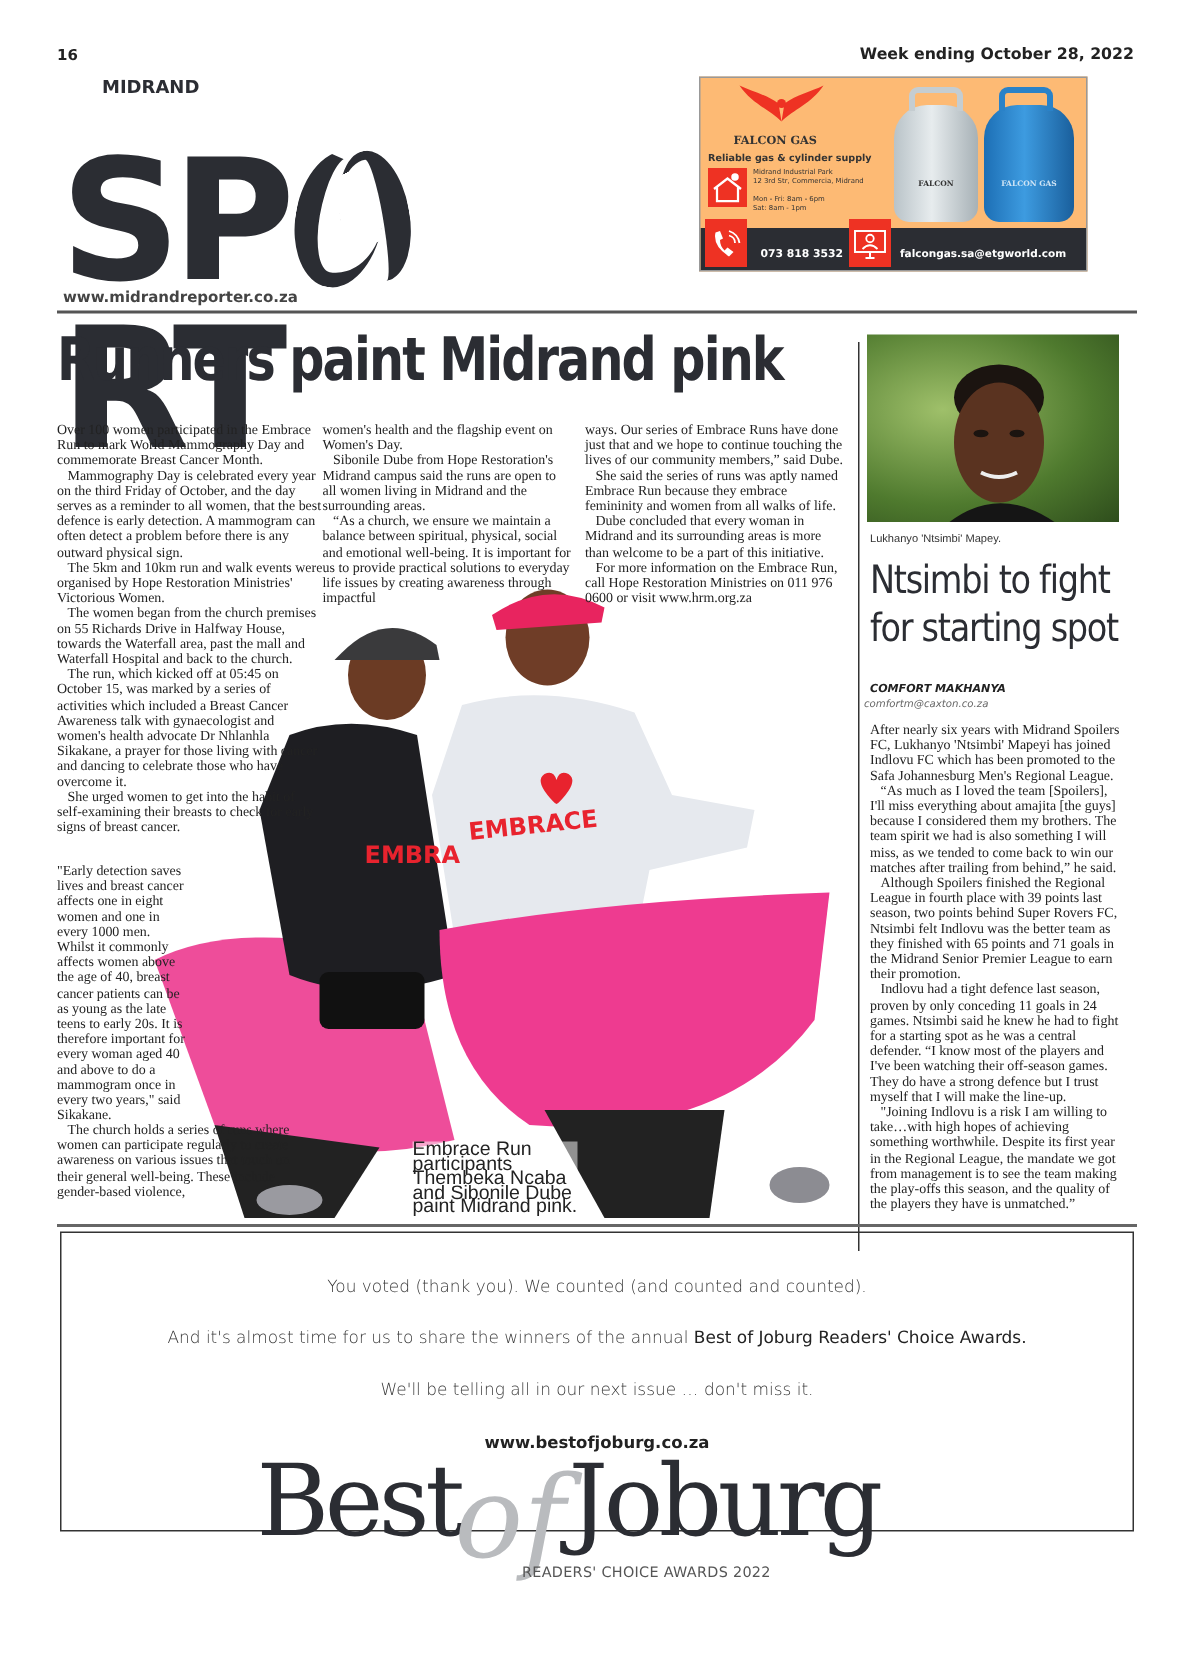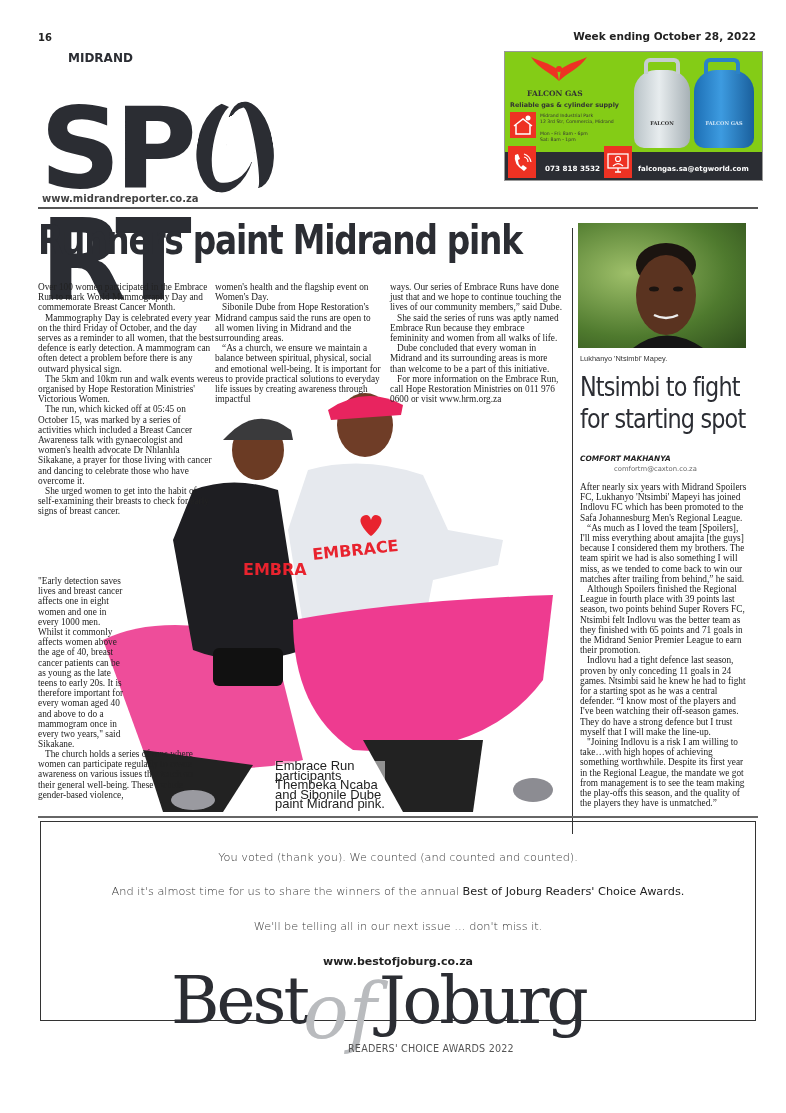--- a/index.html
+++ b/index.html
@@ -13,21 +13,21 @@
   .mid { position: absolute; left: 30px; top: 11px; font-family: "DejaVu Sans", sans-serif; font-weight: bold; font-size: 12px; color: #2b2d33; letter-spacing: 0; }
   .reporter { position: absolute; left: 0; top: 4px; font-family: "DejaVu Sans", sans-serif; font-weight: bold; font-size: 38px; color: #ee3223; letter-spacing: -2px; line-height: 1; }
   .sport { position: absolute; left: 2px; top: 52px; font-family: "DejaVu Sans", sans-serif; font-weight: bold; font-size: 112px; color: #2b2d33; letter-spacing: -6px; line-height: 1; }
   .sport-o { display: inline-block; width: 80px; height: 92px; position: relative; vertical-align: -6px; margin: 0 6px 0 6px; }
   .sport-o .arc1 { position: absolute; left: 0; top: 0; width: 58px; height: 92px; border-radius: 50%; border-left: 16px solid #2b2d33; border-top: 4px solid transparent; border-bottom: 10px solid #2b2d33; border-right: 0; transform: rotate(10deg); }
   .sport-o .arc2 { position: absolute; left: 30px; top: 0; width: 46px; height: 88px; border-radius: 50%; border-right: 18px solid #2b2d33; border-top: 6px solid #2b2d33; transform: rotate(-10deg); }
   .url { position: absolute; left: 42px; top: 193px; font-family: "DejaVu Sans", sans-serif; font-weight: bold; font-size: 10px; color: #444; }
   .rule-top { position: absolute; left: 38px; top: 207px; width: 720px; height: 2px; background: #555; }
 
   
-  .ad { position: absolute; left: 504px; top: 51px; width: 259px; height: 130px; border: 1px solid #999; background: #84cc16; overflow: hidden; }
+  .ad { position: absolute; left: 466px; top: 51px; width: 259px; height: 130px; border: 1px solid #999; background: #fdba74; overflow: hidden; }
   .ad-wings { position: absolute; left: 24px; top: 3px; width: 60px; height: 28px; }
   .ad-name { position: absolute; left: 22px; top: 37px; font-family: "DejaVu Serif", serif; font-weight: bold; font-size: 7.5px; color: #333; }
   .ad-tag { position: absolute; left: 5px; top: 49px; font-family: "DejaVu Sans", sans-serif; font-weight: bold; font-size: 6.4px; color: #333; }
   .ad-home { position: absolute; left: 5px; top: 60px; width: 26px; height: 26px; background: #ee3223; }
   .ad-addr { position: absolute; left: 35px; top: 61px; font-family: "DejaVu Sans", sans-serif; font-size: 4.6px; color: #333; line-height: 5.6px; }
   .ad-hours { position: absolute; left: 35px; top: 79px; font-family: "DejaVu Sans", sans-serif; font-size: 4.6px; color: #333; line-height: 5.6px; }
   .ad-bar { position: absolute; left: 0; bottom: 0; width: 100%; height: 28px; background: #2b2d33; }
   .ad-phone-ic { position: absolute; left: 3px; bottom: 2px; width: 28px; height: 32px; background: #ee3223; }
   .ad-phone { position: absolute; left: 40px; bottom: 7px; font-family: "DejaVu Sans", sans-serif; font-weight: bold; font-size: 7.2px; color: #fff; }
   .ad-pc-ic { position: absolute; left: 99px; bottom: 2px; width: 28px; height: 32px; background: #ee3223; }
@@ -56,21 +56,21 @@
   .col3 { left: 390px; top: 282px; width: 175px; }
 
   .photo { position: absolute; left: 103px; top: 380px; width: 460px; height: 432px; text-align: center; }
   .caption { position: absolute; left: 275px; top: 761px; width: 110px; font-family: "Liberation Sans", sans-serif; font-size: 13px; line-height: 9.6px; color: #222; background: rgba(255,255,255,0.5); }
 
   
   .portrait { position: absolute; left: 578px; top: 223px; width: 168px; height: 125px; background: radial-gradient(ellipse at 30% 40%, #9fc06a, #4f7a2e 60%, #2e4d1c); overflow: hidden; }
   .pcaption { position: absolute; left: 580px; top: 354px; font-family: "Liberation Sans", sans-serif; font-size: 7.4px; color: #333; }
   .r-head { position: absolute; left: 580px; top: 371px; font-family: "DejaVu Sans", sans-serif; font-size: 26px; line-height: 32px; color: #2b2d33; letter-spacing: -1px; transform: scaleX(0.86); transform-origin: left top; width: 200px; }
   .byline { position: absolute; left: 580px; top: 454px; font-family: "DejaVu Sans", sans-serif; font-weight: bold; font-style: italic; font-size: 7.4px; color: #222; text-align: right; }
-  .email { position: absolute; left: 614px; top: 465px; font-family: "DejaVu Sans", sans-serif; font-size: 6.8px; color: #666; }
+  .email { position: absolute; left: 576px; top: 465px; font-family: "DejaVu Sans", sans-serif; font-size: 6.8px; color: #666; font-style: italic; }
   .col4 { left: 580px; top: 482px; width: 170px; }
 
   .rule-mid { position: absolute; left: 38px; top: 816px; width: 720px; height: 2px; background: #666; }
 
   
   .bj-box { position: absolute; left: 40px; top: 821px; width: 716px; height: 200px; border: 1.2px solid #333; }
   .bj-line { position: absolute; left: 0; width: 100%; text-align: center; font-family: "DejaVu Sans", sans-serif; font-size: 11.3px; color: #3a3a3a; font-weight: 300; }
   .bj-l1 { top: 29px; }
   .bj-l2 { top: 63px; }
   .bj-l2 b { color: #222; }
@@ -177,20 +177,21 @@
     <text x="140" y="195" font-family="DejaVu Sans, sans-serif" font-weight="bold" font-size="16" fill="#e8232e">EMBRA</text>
     <text x="210" y="180" font-family="DejaVu Sans, sans-serif" font-weight="bold" font-size="16" fill="#e8232e" transform="rotate(-6 210 180)">EMBRACE</text>
     <path d="M262 150 q-8 -10 -2 -14 q6 -3 8 4 q2 -7 8 -4 q6 4 -2 14 q-4 5 -6 6 q-2 -1 -6 -6z" fill="#e8232e"></path>
   </svg>
 </div>
 
 <div class="body-text col1">
   <p>Over 100 women participated in the Embrace Run to mark World Mammography Day and commemorate Breast Cancer Month.</p>
   <p class="ind">Mammography Day is celebrated every year on the third Friday of October, and the day serves as a reminder to all women, that the best defence is early detection. A mammogram can often detect a problem before there is any outward physical sign.</p>
   <p class="ind">The 5km and 10km run and walk events were organised by Hope Restoration Ministries' Victorious Women.</p>
+  <p class="ind">The women began from the church premises on 55 Richards Drive in Halfway House, towards the Waterfall area, past the mall and Waterfall Hospital and back to the church.</p>
   <p class="ind">The run, which kicked off at 05:45 on October 15, was marked by a series of activities which included a Breast Cancer Awareness talk with gynaecologist and women's health advocate Dr Nhlanhla Sikakane, a prayer for those living with cancer and dancing to celebrate those who have overcome it.</p>
   <p class="ind">She urged women to get into the habit of self-examining their breasts to check for early signs of breast cancer.</p>
 </div>
 <div class="body-text col1b">
   <p>"Early detection saves lives and breast cancer affects one in eight women and one in every 1000 men. Whilst it commonly affects women above the age of 40, breast cancer patients can be as young as the late teens to early 20s. It is therefore important for every woman aged 40 and above to do a mammogram once in every two years," said Sikakane.</p>
 </div>
 <div class="body-text col1c">
   <p class="ind">The church holds a series of runs where women can participate regularly to create awareness on various issues that touch on their general well-being. These include gender-based violence,</p>
 </div>
 <div class="body-text col2">

